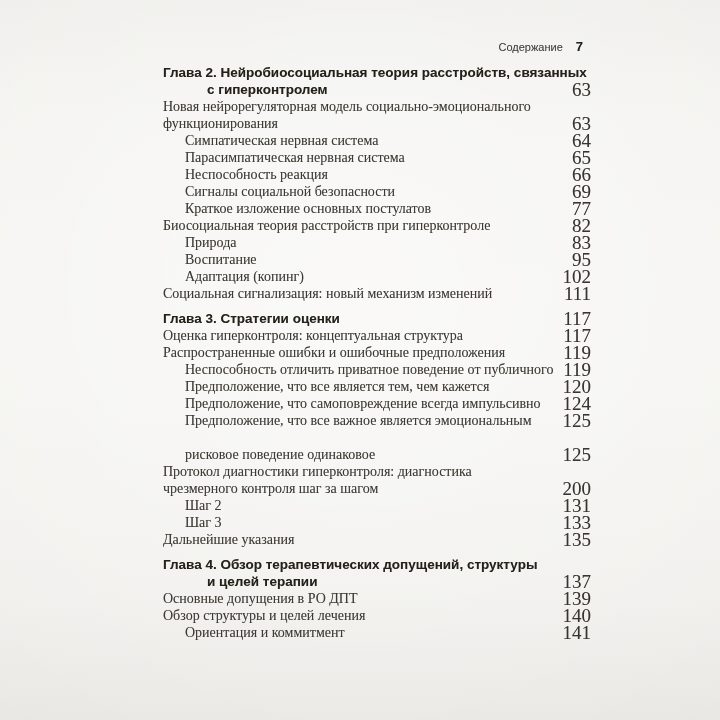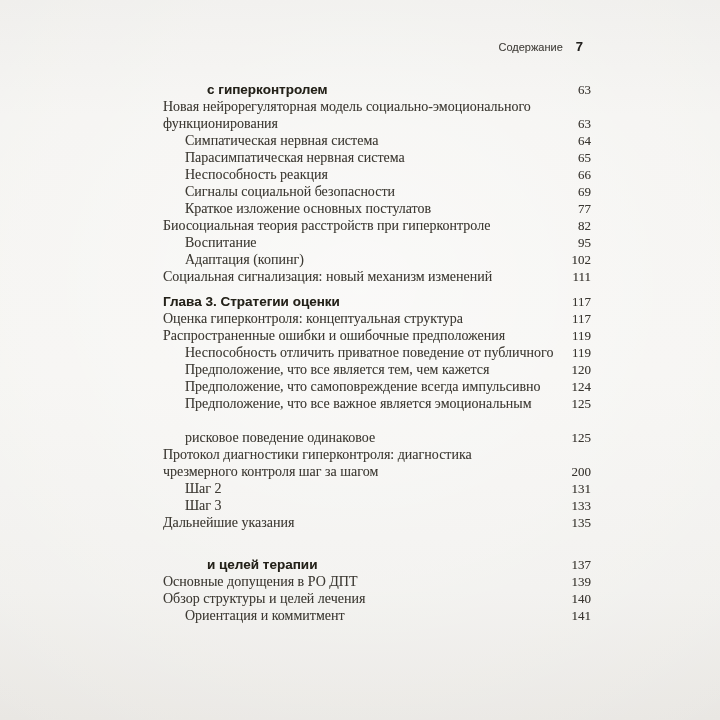--- a/index.html
+++ b/index.html
@@ -55,21 +55,21 @@
   }
   .row .t { flex: 1 1 auto; min-width: 0; }
   .row .t .line { white-space: nowrap; }
   .row .p {
     flex: 0 0 auto;
     min-width: 24px;
     padding-left: 8px;
     text-align: right;
     font-family: "Liberation Serif", serif;
     font-weight: 400;
-    font-size: 13px;
+    font-size: 19px;
     color: #383530;
   }
 
   .section { margin-top: 8px; }
 
   .chapter {
     font-family: "Liberation Sans", sans-serif;
     font-weight: 700;
     font-size: 13.5px;
     color: #232119;
@@ -85,21 +85,21 @@
   <div class="page">
 
     <div class="running-head">
       <span class="rh-title">Содержание</span>
       <span class="rh-page">7</span>
     </div>
 
     <div class="toc">
         <div class="section">
           <div class="row chapter">
-    <span class="t"><br><span class="line">с гиперконтролем</span></span>
+    <span class="t"><span class="line">Глава 2. Нейробиосоциальная теория расстройств, связанных</span><br><span class="line">с гиперконтролем</span></span>
     <span class="p">63</span>
   </div>
           <div class="row lvl0">
     <span class="t"><span class="line">Новая нейрорегуляторная модель социально-эмоционального</span><br><span class="line">функционирования</span></span>
     <span class="p">63</span>
   </div>
           <div class="row lvl1">
     <span class="t"><span class="line">Симпатическая нервная система</span></span>
     <span class="p">64</span>
   </div>
@@ -115,20 +115,24 @@
     <span class="t"><span class="line">Сигналы социальной безопасности</span></span>
     <span class="p">69</span>
   </div>
           <div class="row lvl1">
     <span class="t"><span class="line">Краткое изложение основных постулатов</span></span>
     <span class="p">77</span>
   </div>
           <div class="row lvl0">
     <span class="t"><span class="line">Биосоциальная теория расстройств при гиперконтроле</span></span>
     <span class="p">82</span>
+  </div>
+          <div class="row lvl1">
+    <span class="t"><span class="line">Природа</span></span>
+    <span class="p">83</span>
   </div>
           <div class="row lvl1">
     <span class="t"><span class="line">Воспитание</span></span>
     <span class="p">95</span>
   </div>
           <div class="row lvl1">
     <span class="t"><span class="line">Адаптация (копинг)</span></span>
     <span class="p">102</span>
   </div>
           <div class="row lvl0">
@@ -181,21 +185,21 @@
     <span class="t"><span class="line">Шаг 3</span></span>
     <span class="p">133</span>
   </div>
           <div class="row lvl0">
     <span class="t"><span class="line">Дальнейшие указания</span></span>
     <span class="p">135</span>
   </div>
         </div>
         <div class="section">
           <div class="row chapter">
-    <span class="t"><br><span class="line">и целей терапии</span></span>
+    <span class="t"><span class="line">Глава 4. Обзор терапевтических допущений, структуры</span><br><span class="line">и целей терапии</span></span>
     <span class="p">137</span>
   </div>
           <div class="row lvl0">
     <span class="t"><span class="line">Основные допущения в РО ДПТ</span></span>
     <span class="p">139</span>
   </div>
           <div class="row lvl0">
     <span class="t"><span class="line">Обзор структуры и целей лечения</span></span>
     <span class="p">140</span>
   </div>

